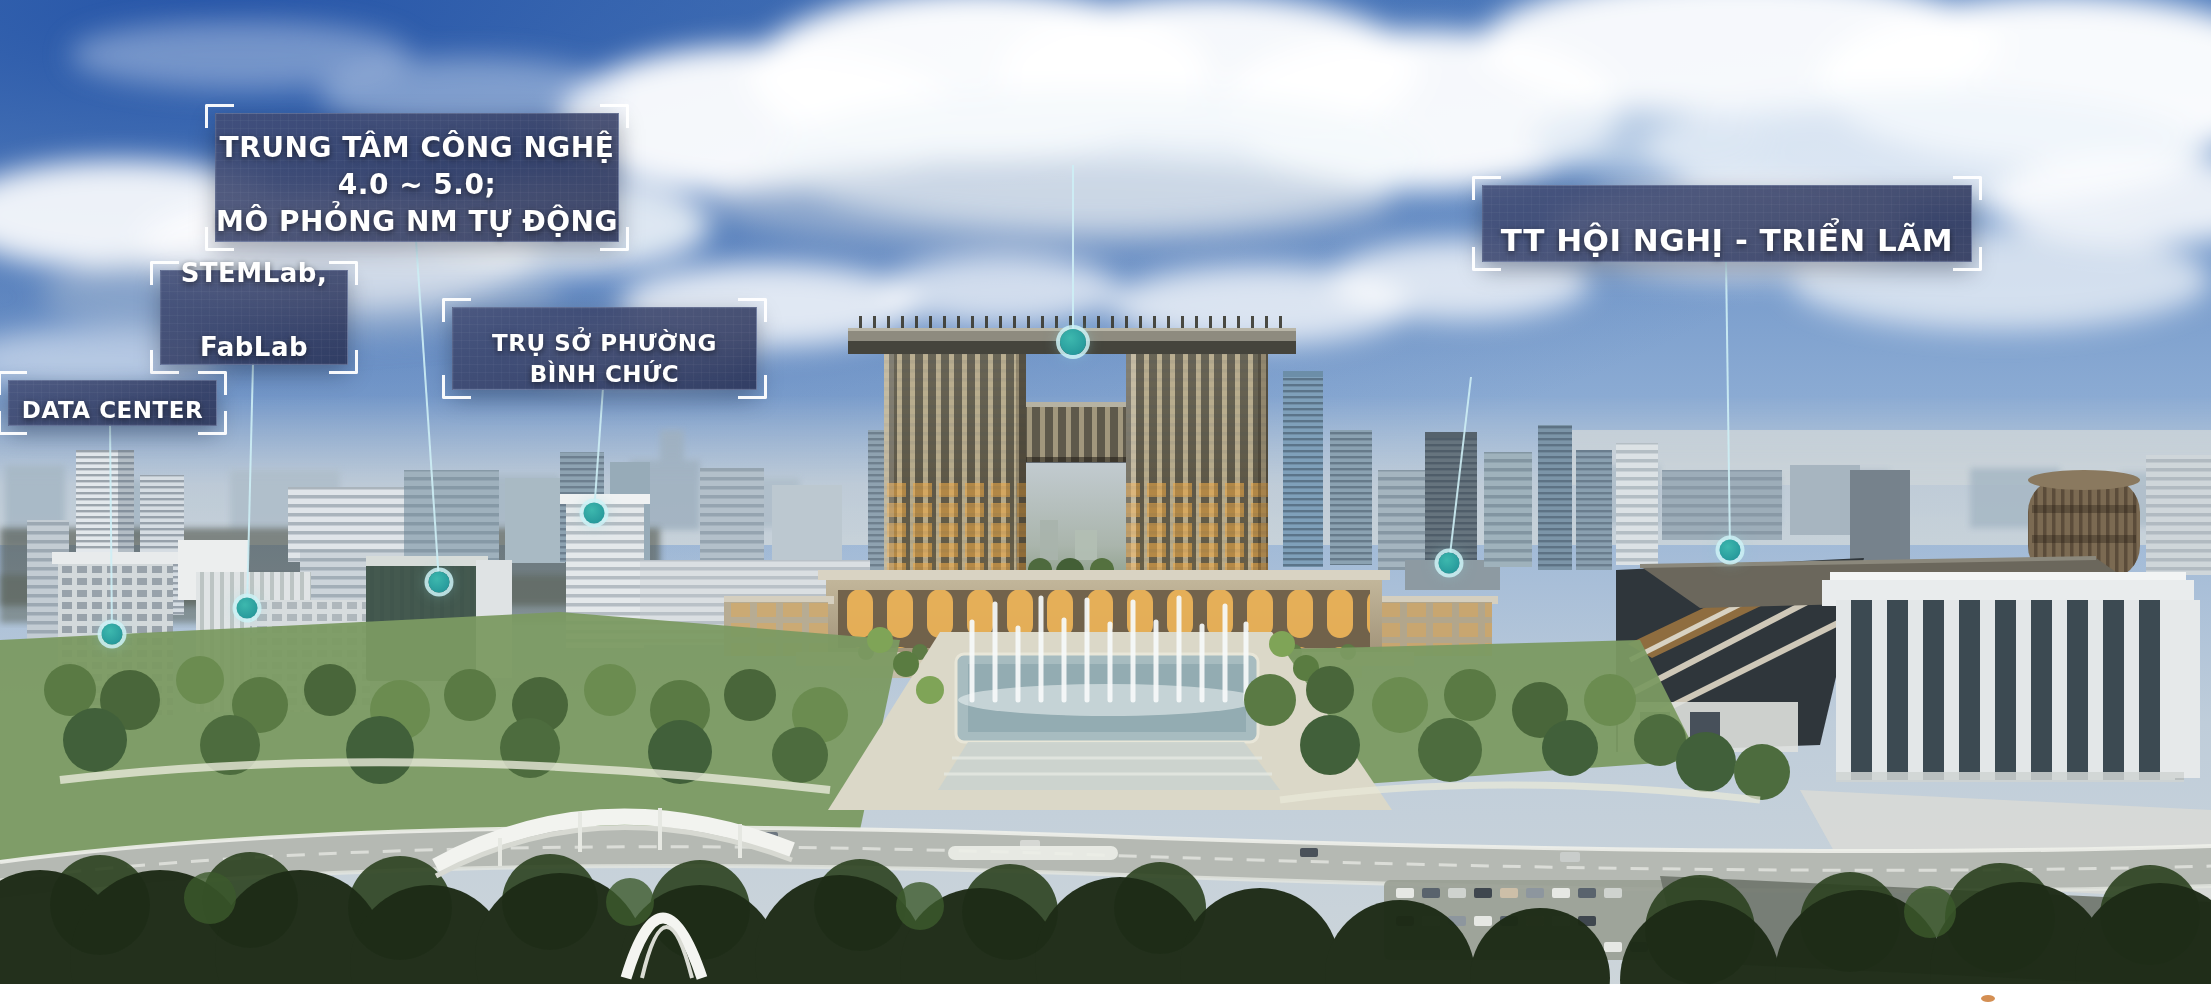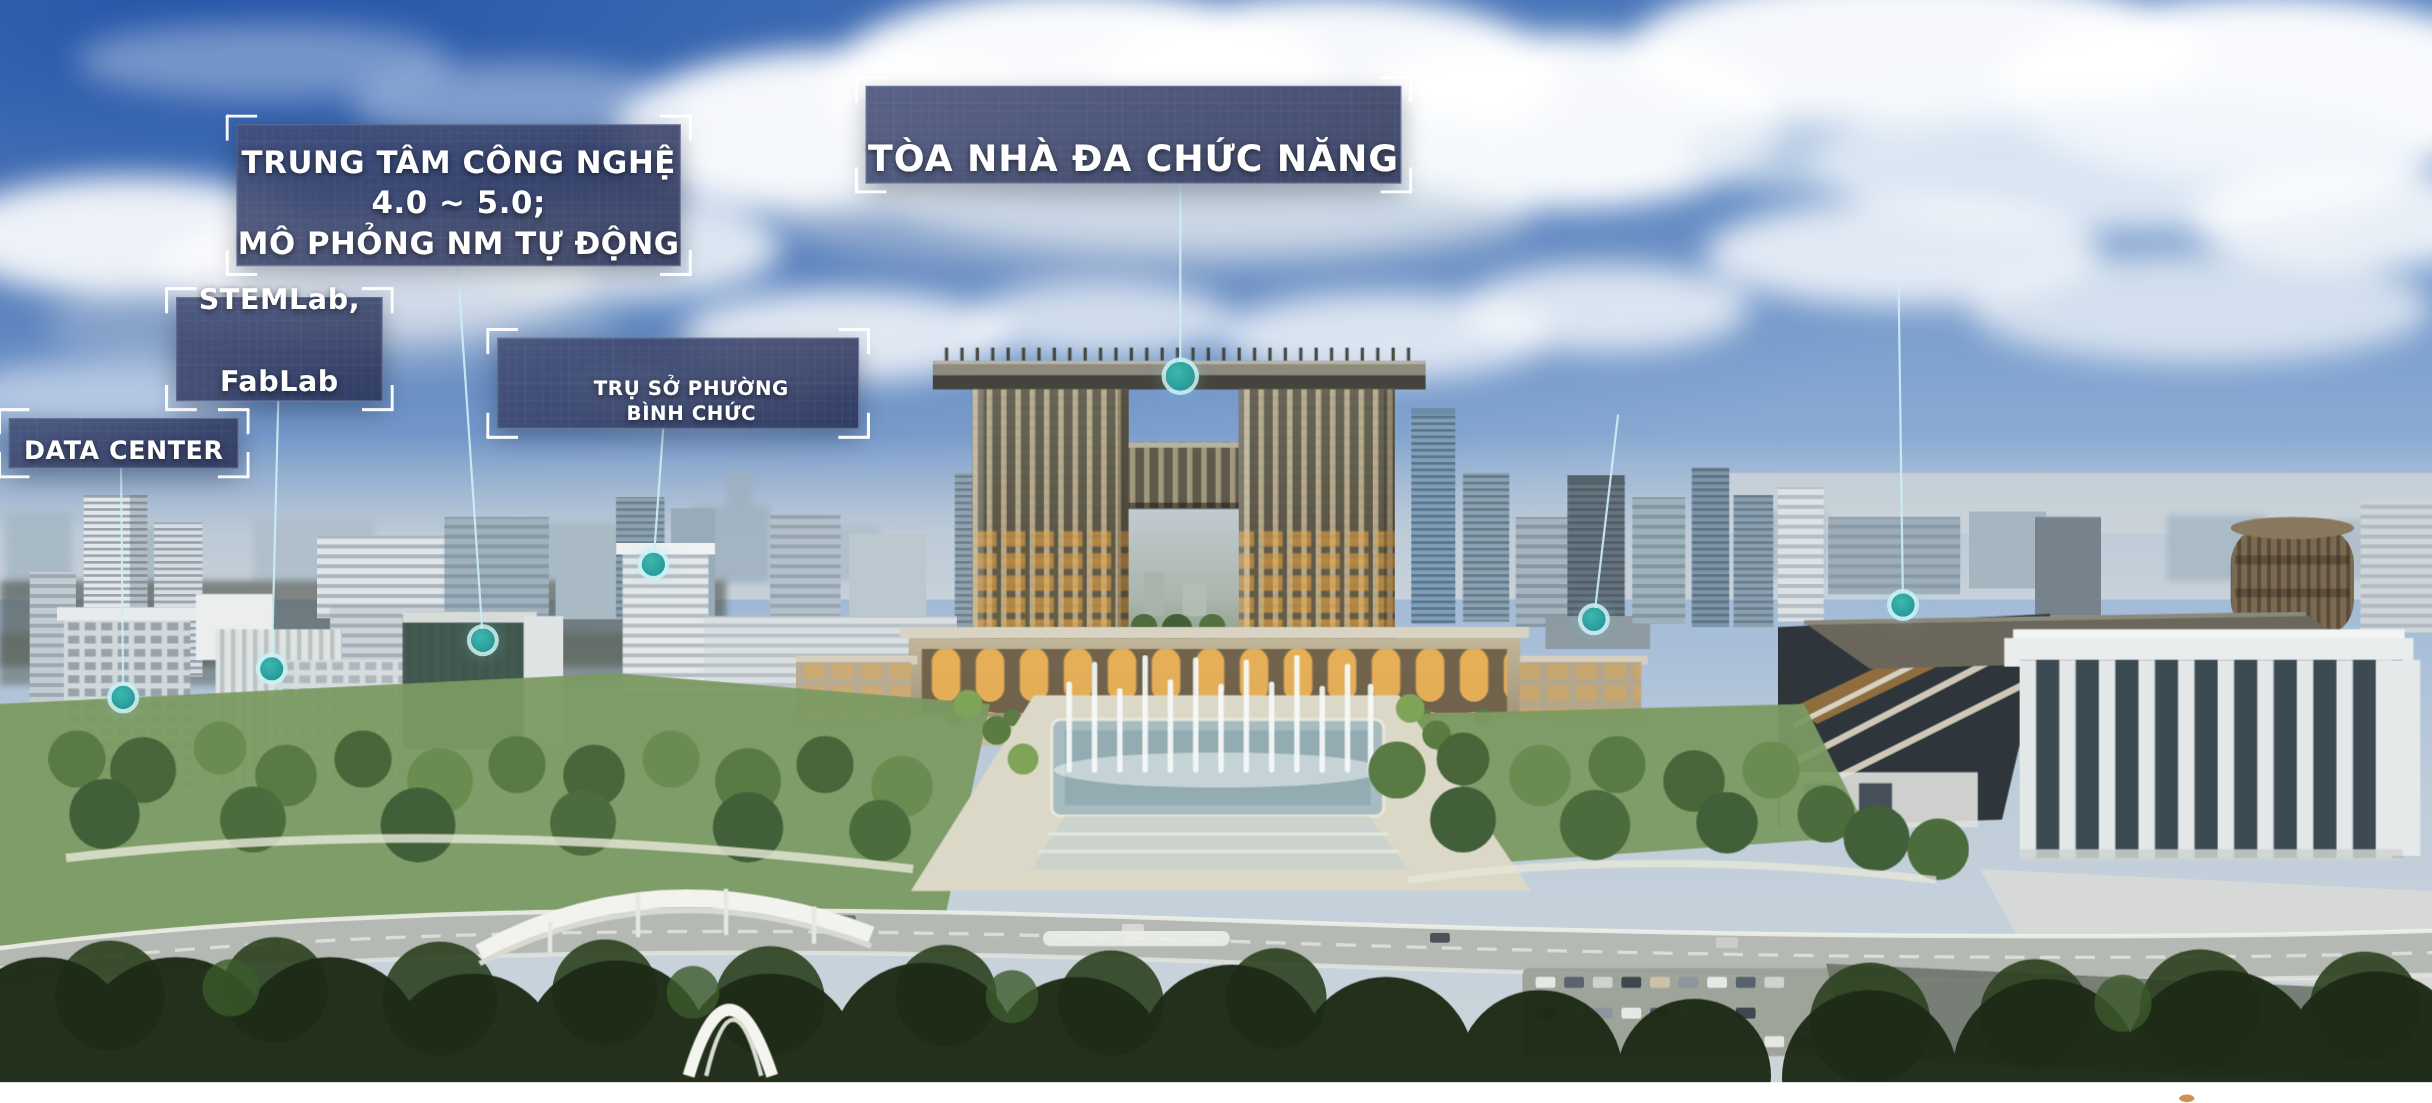--- a/index.html
+++ b/index.html
@@ -26,21 +26,21 @@
   .cb{position:absolute;width:26px;height:21px;opacity:.95;}
   .cb.tl{left:-11px;top:-10px;border-left:3px solid #fff;border-top:3px solid #fff;border-radius:2px 0 0 0;}
   .cb.tr{right:-11px;top:-10px;border-right:3px solid #fff;border-top:3px solid #fff;border-radius:0 2px 0 0;}
   .cb.bl{left:-11px;bottom:-10px;border-left:3px solid #fff;border-bottom:3px solid #fff;border-radius:0 0 0 2px;}
   .cb.br{right:-11px;bottom:-10px;border-right:3px solid #fff;border-bottom:3px solid #fff;border-radius:0 0 2px 0;}
 
   .c-trung-tam  {left:215px; top:113px; width:402px; height:127px; font-size:28px;}
   .c-toa-nha    {left:787px; top:78px;  width:485px; height:87px;  font-size:33px; letter-spacing:.8px;}
   .c-tt-hoi-nghi{left:1482px;top:185px; width:488px; height:75px;  font-size:31px;}
   .c-stemlab    {left:160px; top:270px; width:186px; height:93px;  font-size:26px;gap:39px;}
-  .c-tru-so     {left:452px; top:307px; width:303px; height:81px;  font-size:18px;padding-left:24px;}
+  .c-tru-so     {left:452px; top:307px; width:303px; height:81px;  font-size:23px;}
   .c-khach-san  {left:1332px;top:310px; width:278px; height:67px;  font-size:30px;}
   .c-data-center{left:8px;   top:380px; width:207px; height:44px;  font-size:23px;}
 
   
   .dot{
     position:absolute;z-index:25;border-radius:50%;
     background:radial-gradient(circle at 40% 35%, #3db8ae, #1f8f95);
     box-shadow:0 0 0 4px rgba(205,242,246,.85), 0 0 16px rgba(140,215,222,.6);
     transform:translate(-50%,-50%);
   }
@@ -523,28 +523,28 @@
   <div class="callout c-trung-tam">
     <span class="cb tl"></span>
     <span class="cb tr"></span>
     <span class="cb bl"></span>
     <span class="cb br"></span>
     <span>TRUNG TÂM CÔNG NGHỆ</span>
     <span>4.0 ~ 5.0;</span>
     <span>MÔ PHỎNG NM TỰ ĐỘNG</span>
   </div>
 
-  <div class="callout c-toa-nha">
+
+  <div class="callout c-tt-hoi-nghi">
     <span class="cb tl"></span>
     <span class="cb tr"></span>
     <span class="cb bl"></span>
     <span class="cb br"></span>
-    <span>TÒA NHÀ ĐA CHỨC NĂNG</span>
+    <span>TT HỘI NGHỊ - TRIỂN LÃM</span>
   </div>
-
 
   <div class="callout c-stemlab">
     <span class="cb tl"></span>
     <span class="cb tr"></span>
     <span class="cb bl"></span>
     <span class="cb br"></span>
     <span>STEMLab,</span>
     <span>FabLab</span>
   </div>
 

